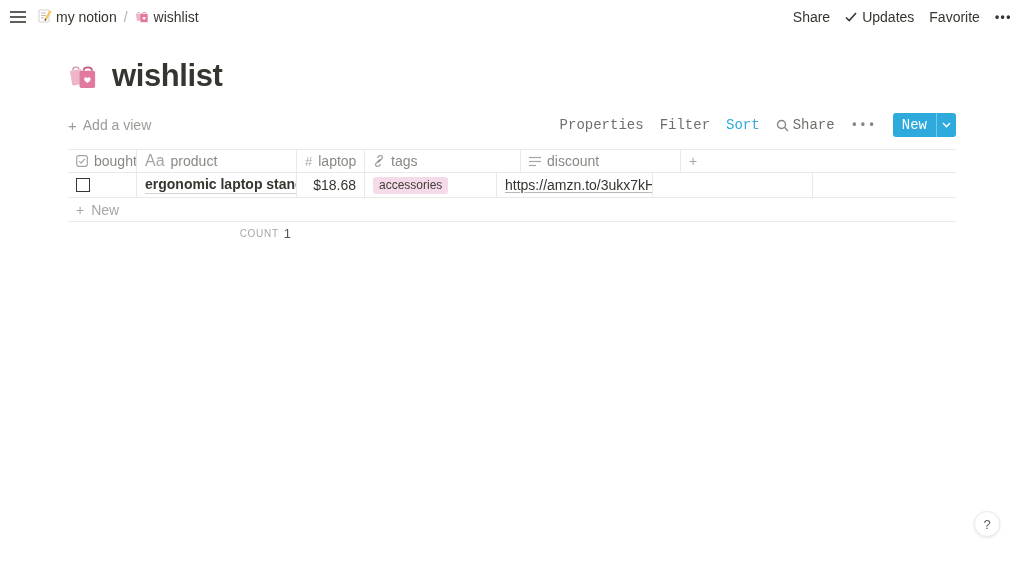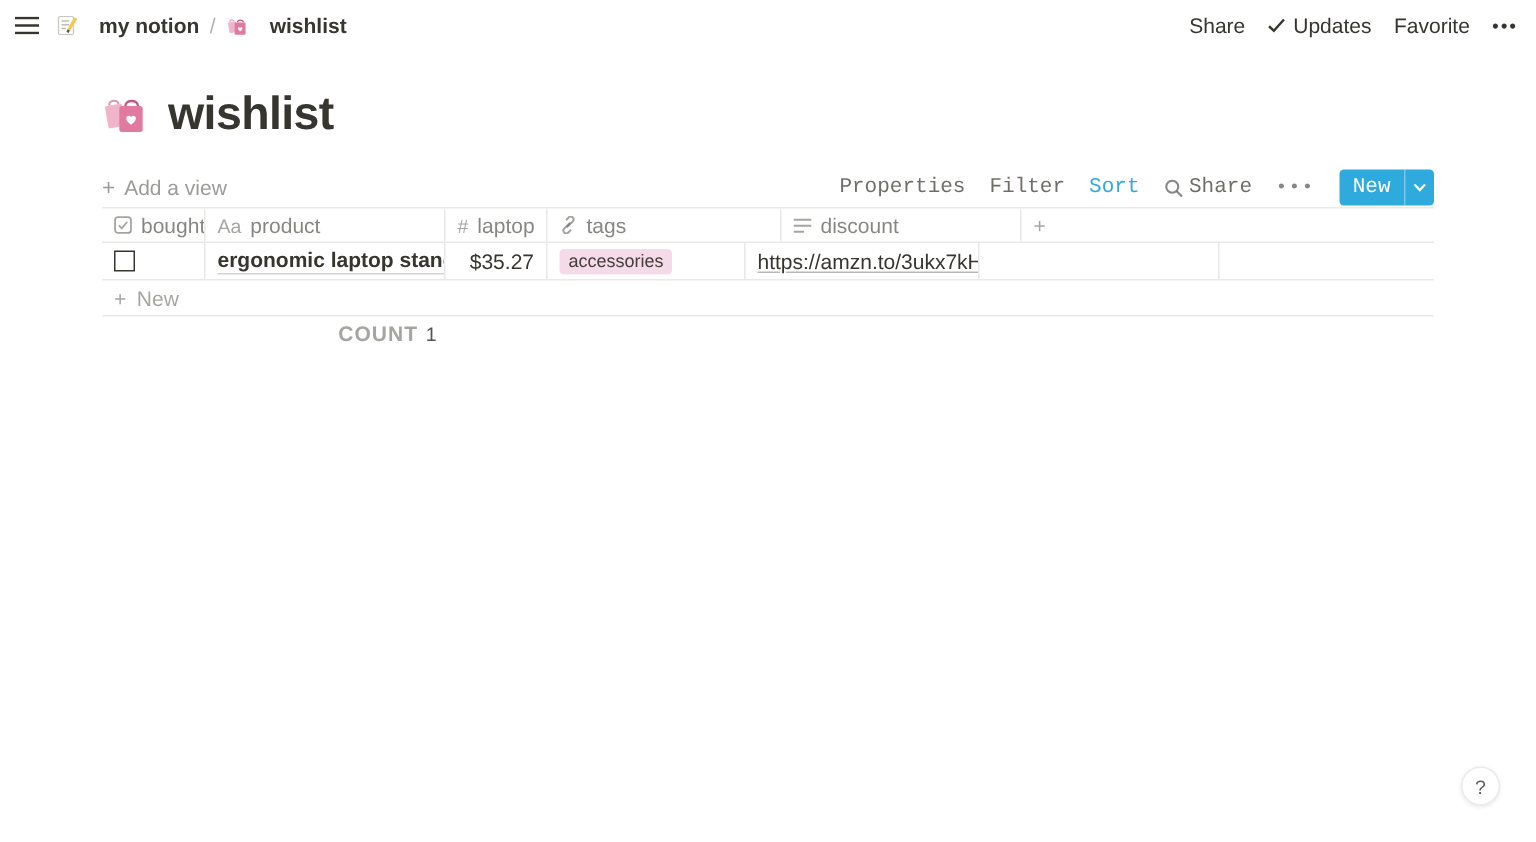--- a/index.html
+++ b/index.html
@@ -16,21 +16,21 @@
     height: 34px;
     display: flex;
     align-items: center;
     justify-content: space-between;
     padding: 0 12px 0 8px;
     font-size: 14px;
   }
   .topbar-left { display: flex; align-items: center; gap: 10px; }
   .hamburger { display: flex; align-items: center; cursor: pointer; padding: 2px; }
   .breadcrumb { display: flex; align-items: center; gap: 7px; }
-  .crumb { display: flex; align-items: center; gap: 14px; cursor: pointer; font-weight: bold; }
+  .crumb { display: flex; gap: 4px; cursor: pointer; }
   .crumb-sep { color: rgba(55,53,47,0.4); }
   .topbar-right { display: flex; align-items: center; gap: 15px; }
   .topbar-right .tb-item { cursor: pointer; display: flex; align-items: center; gap: 5px; }
   .dots { letter-spacing: 1.5px; font-size: 12px; font-weight: bold; color: #37352f; }
   
   .container { width: 888px; margin: 0 auto; }
   .title-row { margin-top: 24px; display: flex; align-items: center; gap: 12px; }
   .page-title { font-size: 31px; font-weight: 700; letter-spacing: -0.4px; }
   
   .view-toolbar {
@@ -54,21 +54,21 @@
     color: #fff;
     border-radius: 3px;
     height: 24px;
     overflow: hidden;
     cursor: pointer;
   }
   .new-btn-main { display: flex; align-items: center; padding: 0 9px; font-weight: 500; font-size: 14px; }
   .new-btn-divider { width: 1px; background: rgba(255,255,255,0.35); }
   .new-btn-chevron { width: 19px; display: flex; align-items: center; justify-content: center; }
   
-  .db-table { margin-top: 0; font-size: 14px; }
+  .db-table { margin-top: 11px; font-size: 14px; }
   .t-header {
     display: flex;
     border-top: 1px solid #e9e9e7;
     border-bottom: 1px solid #e9e9e7;
     height: 24px;
     color: rgba(55,53,47,0.6);
   }
   .t-row { display: flex; border-bottom: 1px solid #e9e9e7; height: 25px; }
   .cell {
     display: flex;
@@ -80,21 +80,21 @@
     white-space: nowrap;
   }
   .cell:last-child { border-right: none; }
   .c-bought { width: 69px; }
   .c-product { width: 160px; }
   .c-price { width: 68px; justify-content: flex-end; }
   .c-tags { width: 132px; }
   .c-link { width: 156px; }
   .c-discount { width: 160px; }
   .c-add { width: 143px; color: rgba(55,53,47,0.45); }
-  .hdr-glyph { color: rgba(55,53,47,0.45); font-size: 13px; }
+  .hdr-glyph { color: rgba(55,53,47,0.45); font-size: 16px; }
   .hdr-glyph.num { font-size: 13px; }
   .hdr-icon { display: flex; align-items: center; color: rgba(55,53,47,0.45); }
   .row-checkbox {
     width: 14px; height: 14px;
     border: 1.4px solid #37352f;
     background: #fff;
     cursor: pointer;
     flex: none;
   }
   .product-text {
@@ -133,22 +133,22 @@
   .count-wrap {
     width: 229px;
     display: flex;
     justify-content: flex-end;
     align-items: center;
     gap: 5px;
     padding-right: 6px;
     cursor: pointer;
   }
   .count-label {
-    font-size: 14px;
-    font-weight: 700;
+    font-size: 10px;
+    font-weight: 400;
     letter-spacing: 0.7px;
     color: rgba(55,53,47,0.45);
   }
   .count-value { font-size: 13px; color: rgba(55,53,47,0.85); }
   
   .help-btn {
     position: absolute;
     right: 24px;
     bottom: 24px;
     width: 26px; height: 26px;
@@ -317,21 +317,21 @@
     </div>
 
     <div class="t-row">
       <div class="cell c-bought">
         <span class="row-checkbox"></span>
       </div>
       <div class="cell c-product">
         <span class="product-text">ergonomic laptop stand</span>
       </div>
       <div class="cell c-price">
-        <span class="price-text">$35.27</span>
+        <span class="price-text">$18.68</span>
       </div>
       <div class="cell c-tags">
         <span class="pill">accessories</span>
       </div>
       <div class="cell c-link">
         <span class="link-text">https://amzn.to/3ukx7kH</span>
       </div>
       <div class="cell c-discount">
         <span></span>
       </div>

